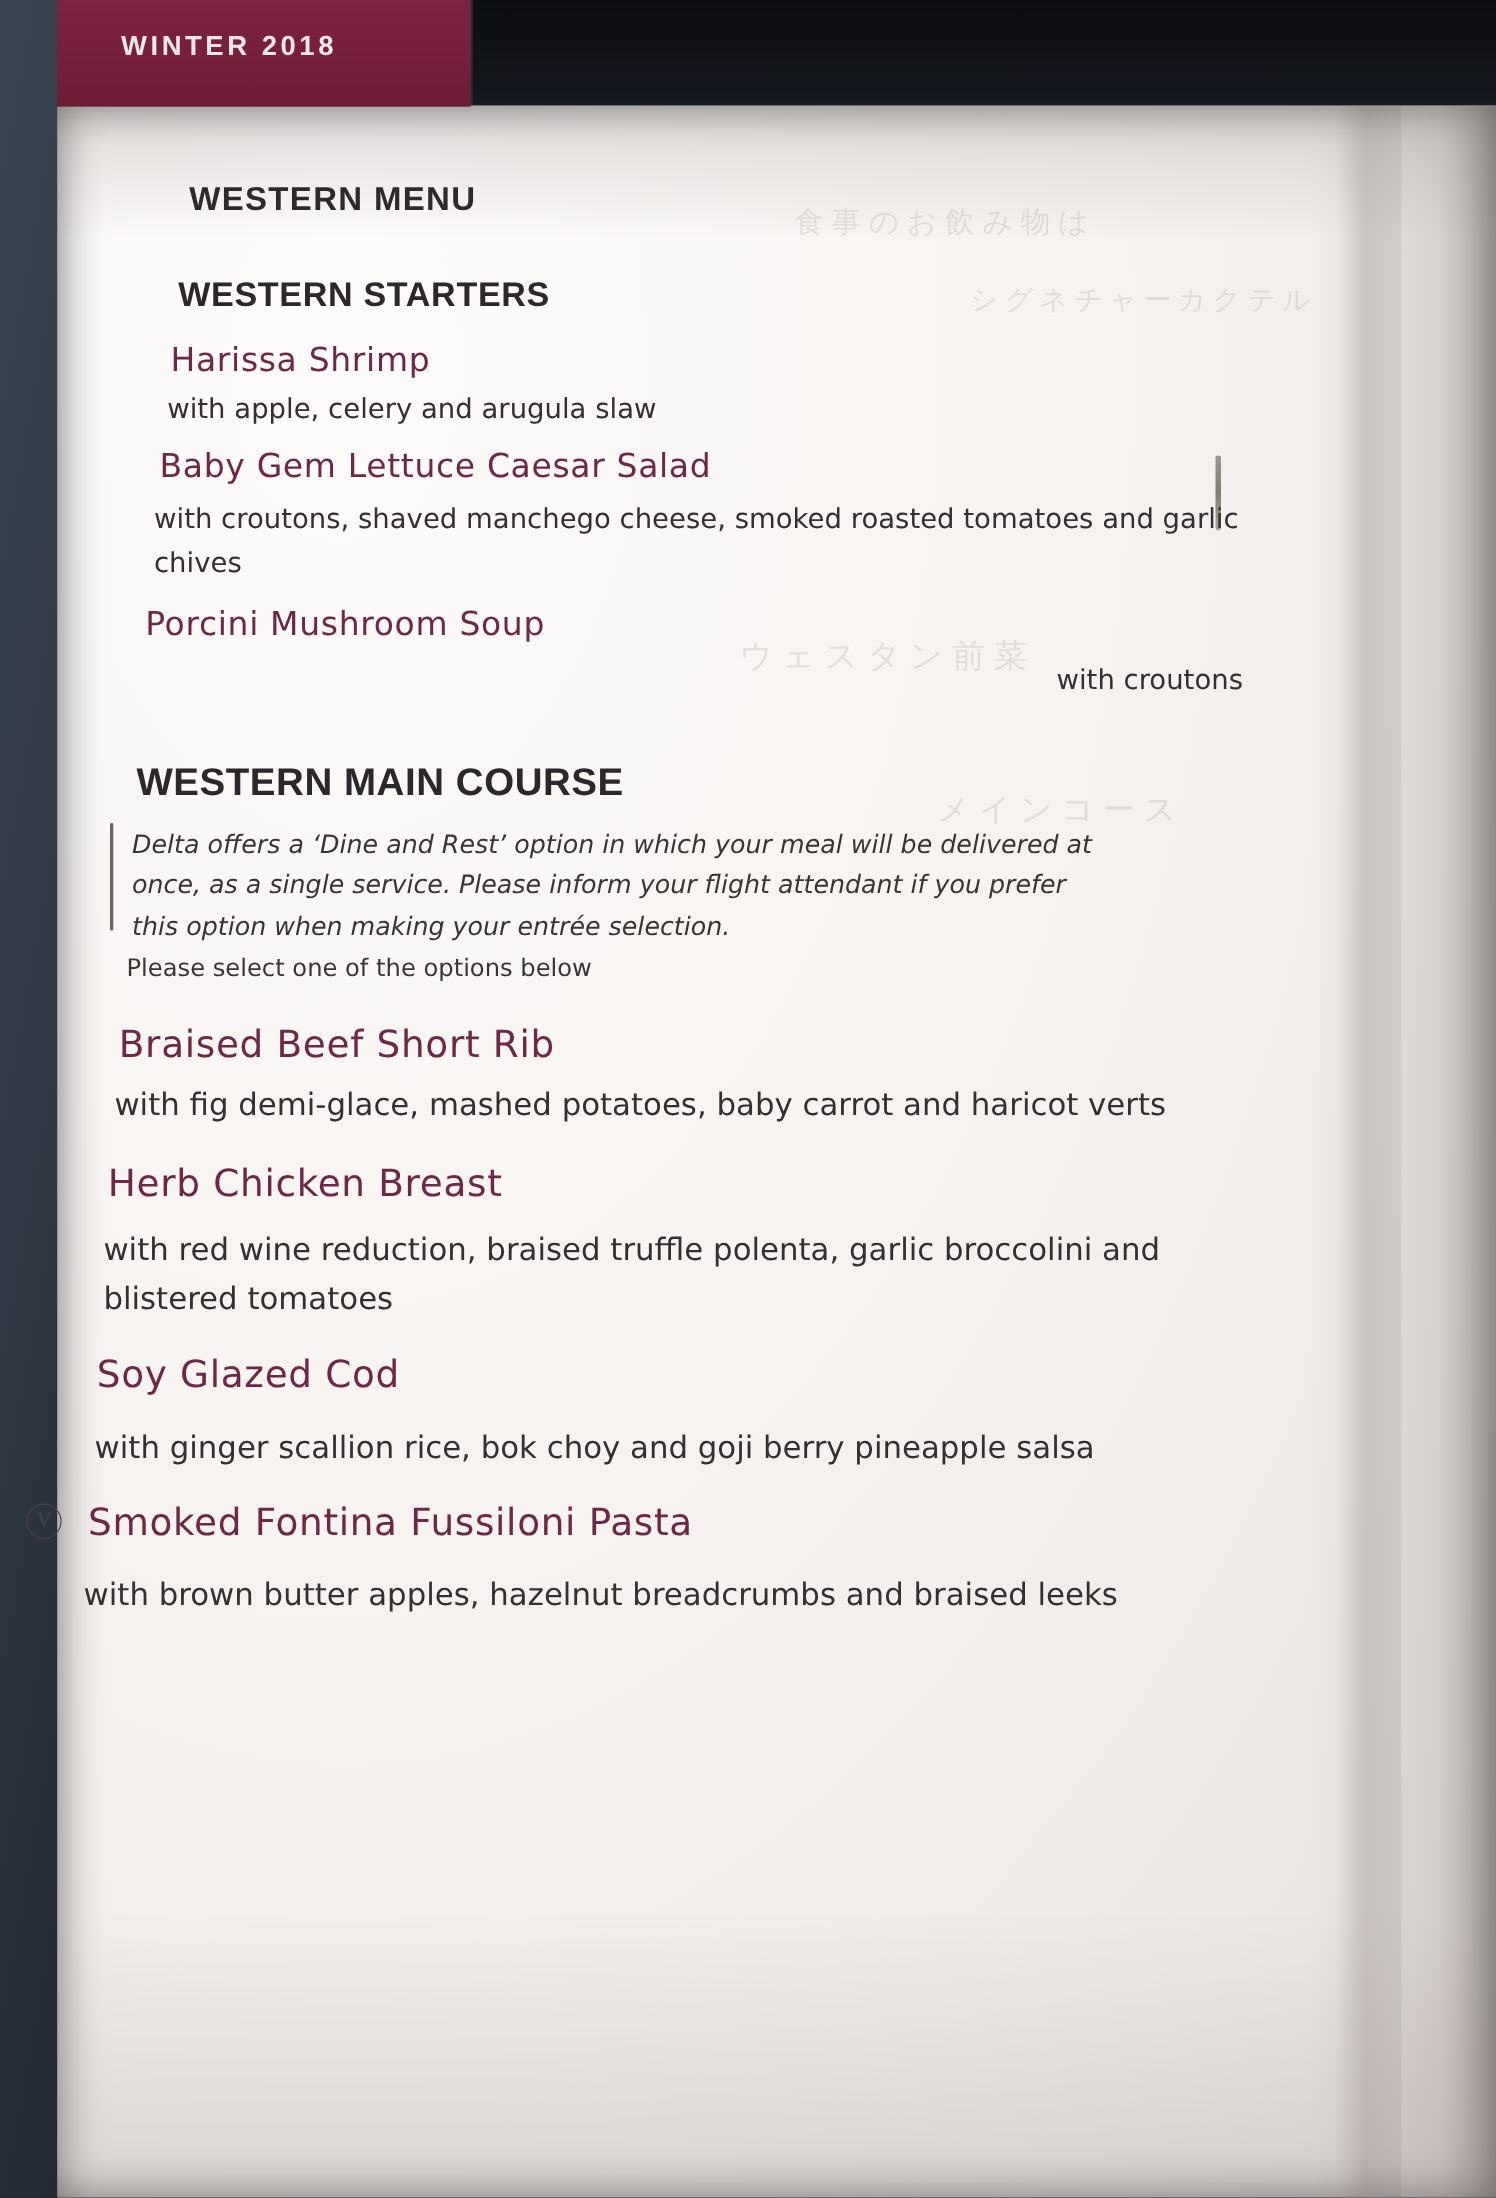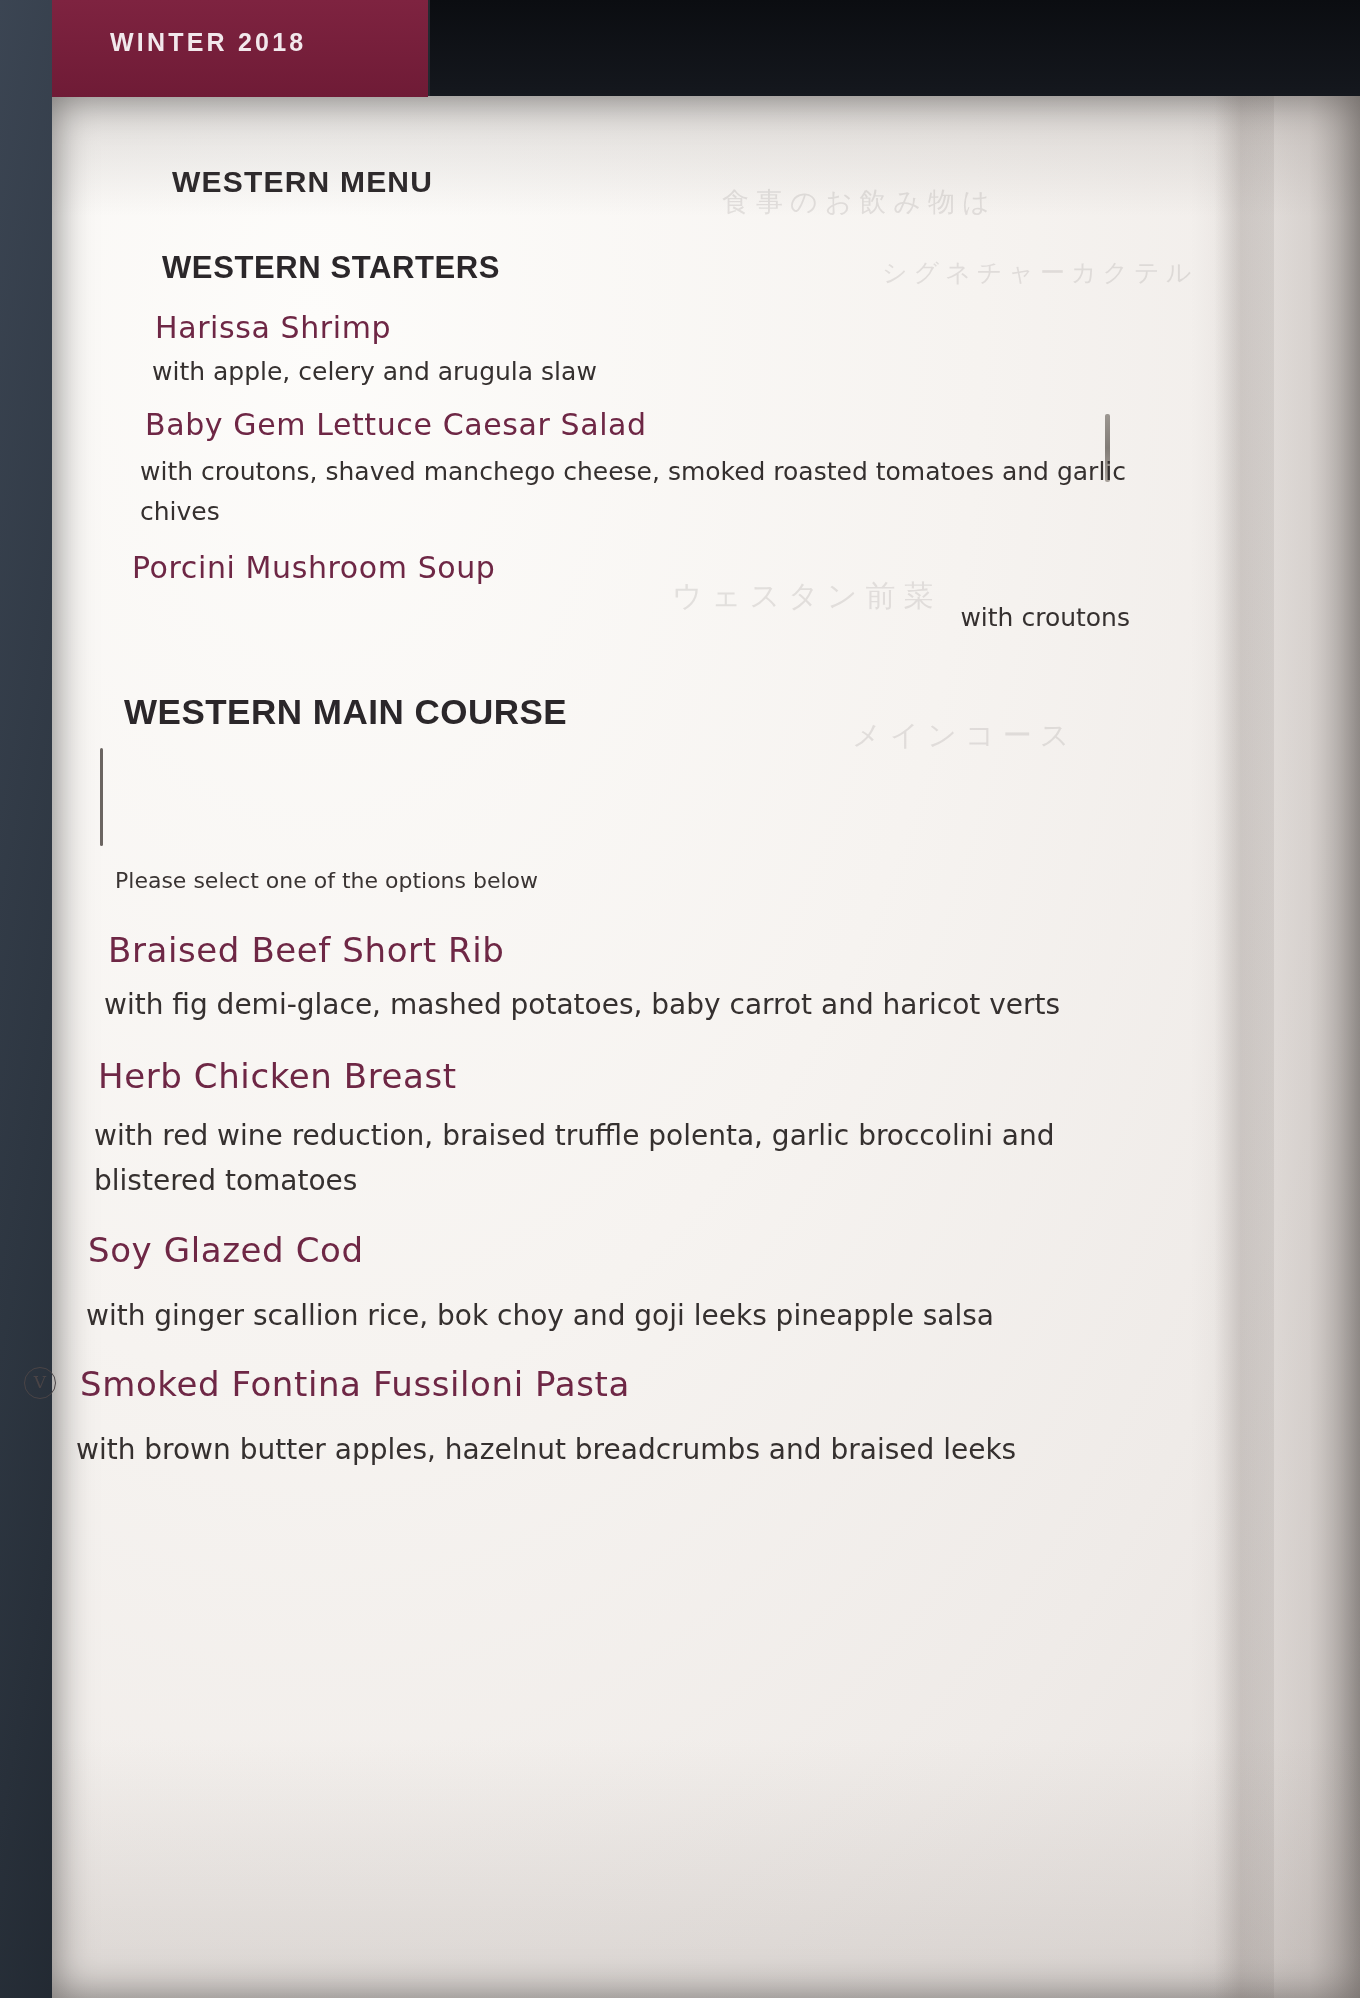--- a/index.html
+++ b/index.html
@@ -239,30 +239,31 @@
 
     <div class="blk dish" style="left:145px; top:407px;">Baby Gem Lettuce Caesar Salad</div>
     <div class="blk desc" style="left:140px; top:452px; width:1020px;">with croutons, shaved manchego cheese, smoked roasted tomatoes and garlic chives</div>
 
     <div class="blk dish" style="left:132px; top:550px;">Porcini Mushroom Soup</div>
     <div class="blk desc" style="left:130px; top:598px; width:1000px;text-align:right;">with croutons</div>
 
     <div class="blk h-section-lg" style="left:124px; top:692px;">WESTERN MAIN COURSE</div>
 
     <div class="note-rule" style="left:100px; top:748px; height:98px;"></div>
+    <div class="blk note" style="left:120px; top:750px; width:880px;">Delta offers a ‘Dine and Rest’ option in which your meal will be delivered at once, as a single service. Please inform your flight attendant if you prefer this option when making your entrée selection.</div>
 
     <div class="blk select-line" style="left:115px; top:868px;">Please select one of the options below</div>
 
     <div class="blk desc desc-lg" style="left:104px; top:983px; width:1120px;">with fig demi-glace, mashed potatoes, baby carrot and haricot verts</div>
     <div class="blk dish dish-lg" style="left:108px; top:930px;">Braised Beef Short Rib</div>
 
     <div class="blk dish dish-lg" style="left:98px; top:1056px;">Herb Chicken Breast</div>
     <div class="blk desc desc-lg" style="left:94px; top:1114px; width:1120px;">with red wine reduction, braised truffle polenta, garlic broccolini and blistered tomatoes</div>
 
     <div class="blk dish dish-lg" style="left:88px; top:1230px;">Soy Glazed Cod</div>
-    <div class="blk desc desc-lg" style="left:86px; top:1294px; width:1130px;">with ginger scallion rice, bok choy and goji leeks pineapple salsa</div>
+    <div class="blk desc desc-lg" style="left:86px; top:1294px; width:1130px;">with ginger scallion rice, bok choy and goji berry pineapple salsa</div>
 
     <div class="veg-mark" style="left:24px; top:1367px;">V</div>
     <div class="blk dish dish-lg" style="left:80px; top:1364px;">Smoked Fontina Fussiloni Pasta</div>
     <div class="blk desc desc-lg" style="left:76px; top:1428px; width:1140px;">with brown butter apples, hazelnut breadcrumbs and braised leeks</div>
 
   </div>
 </div>
 
 </body></html>

